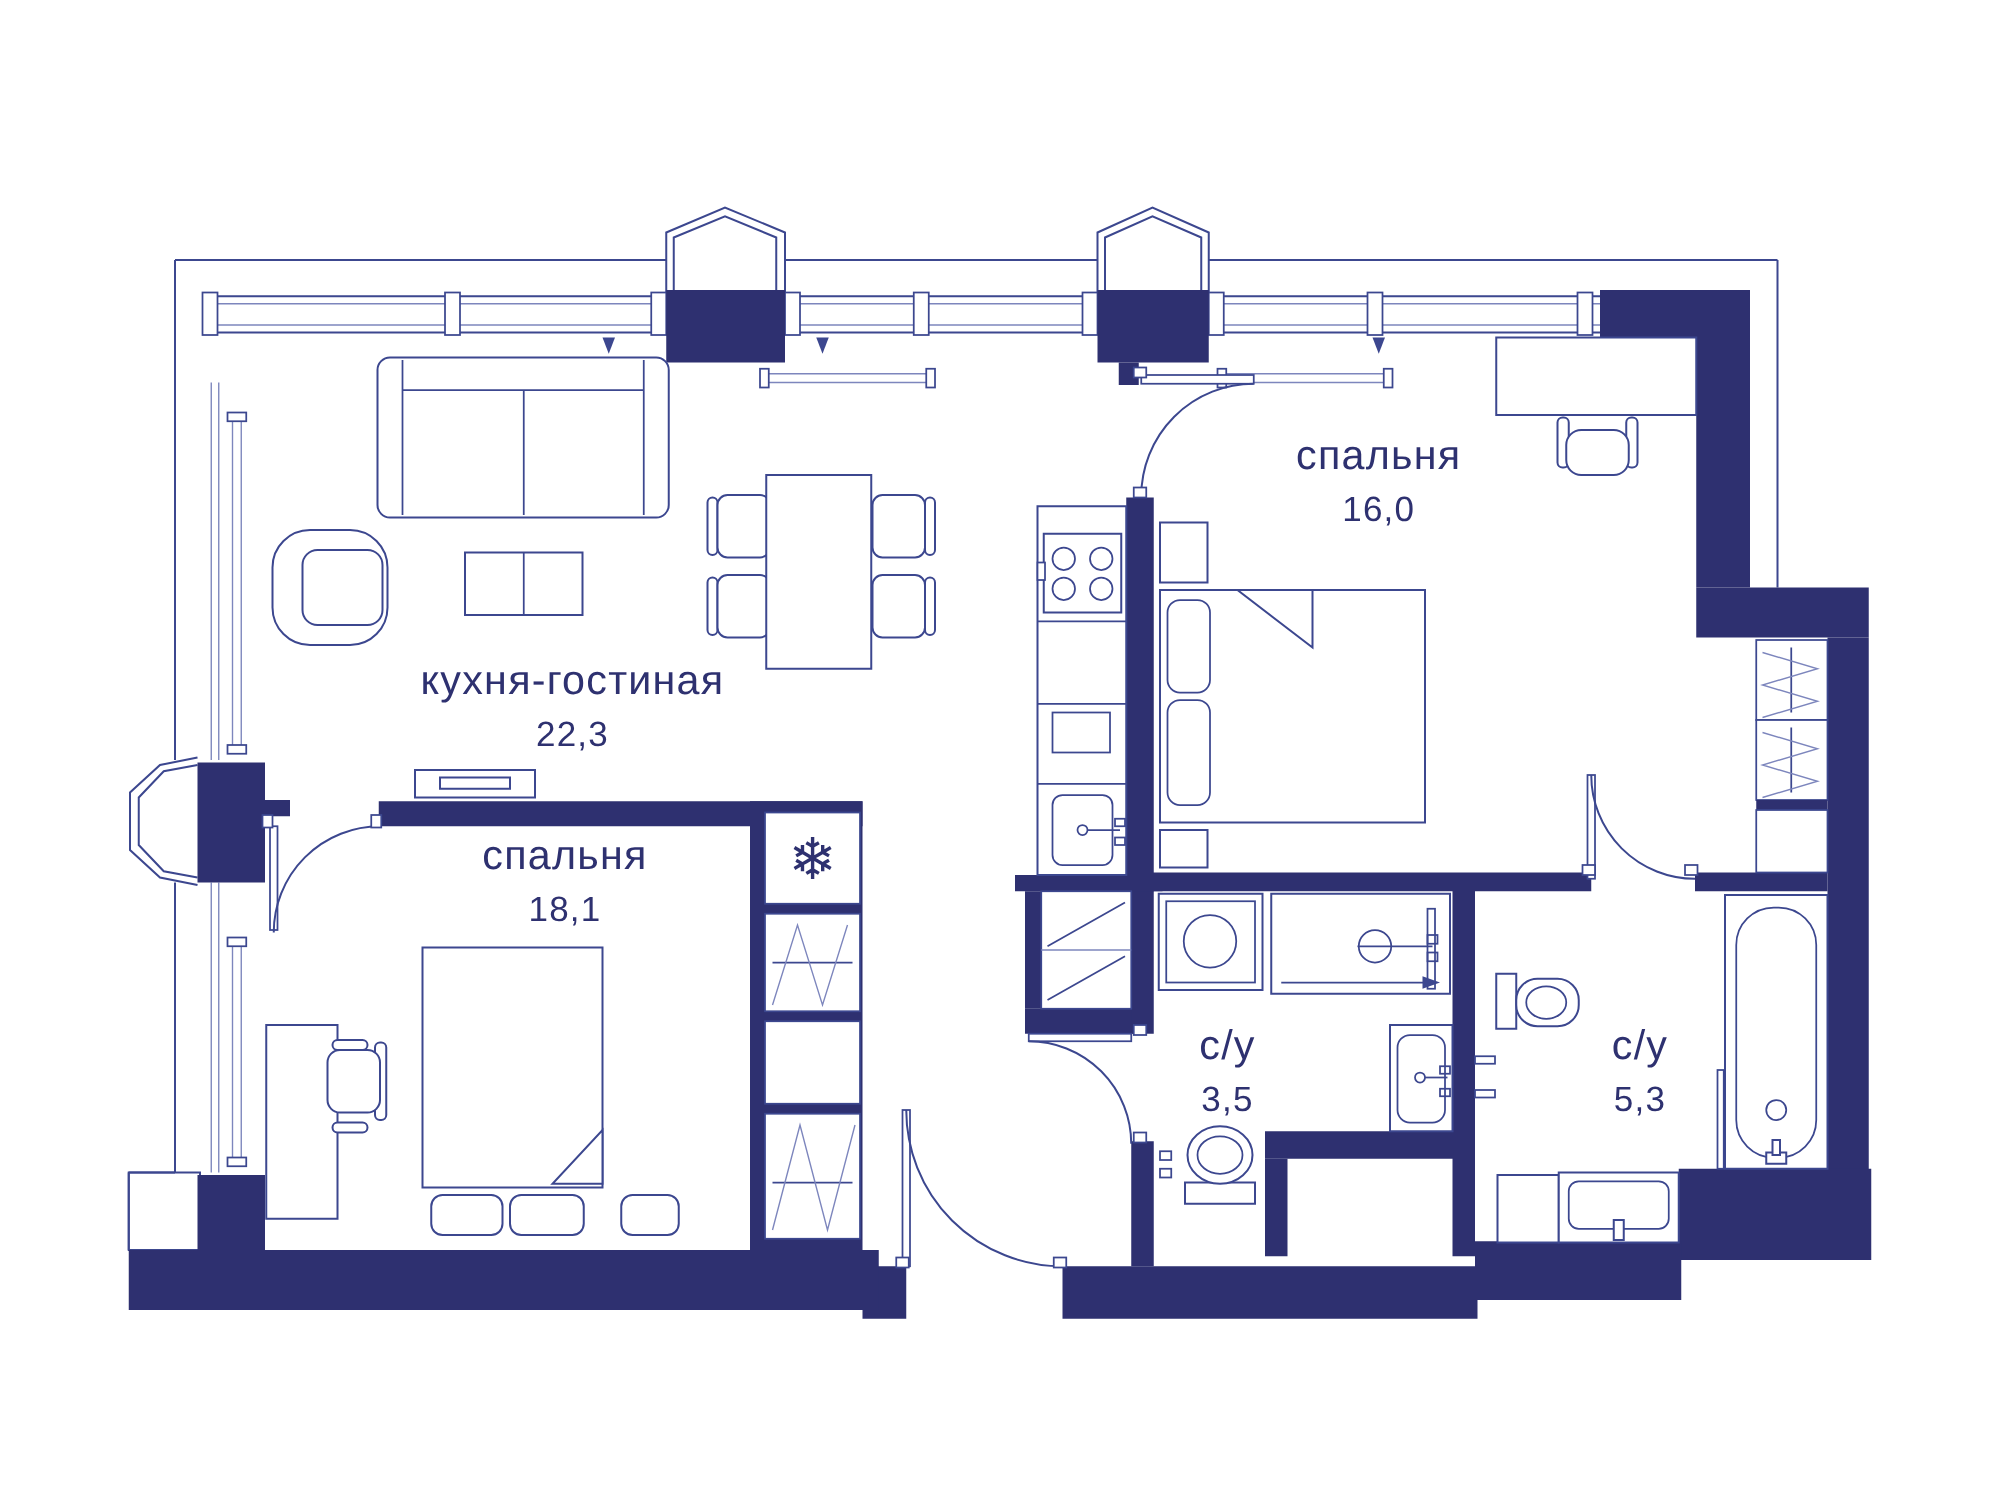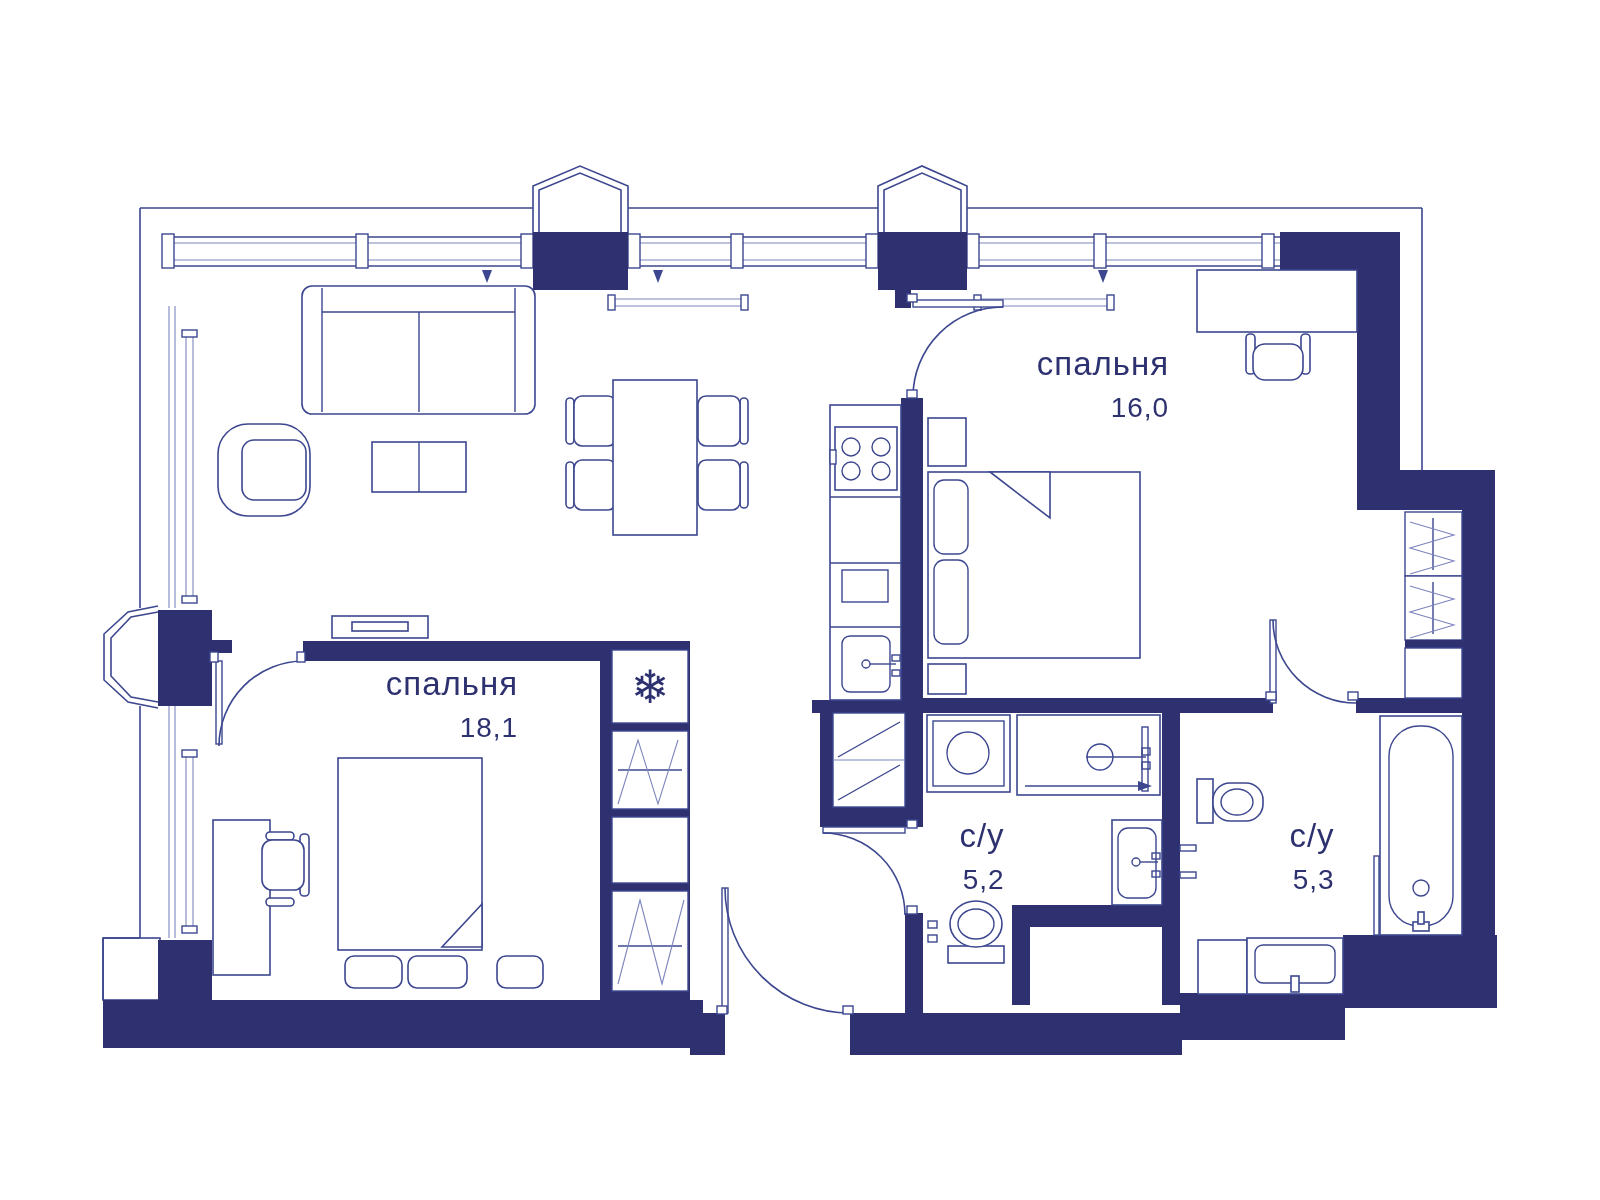--- a/index.html
+++ b/index.html
@@ -14,21 +14,21 @@
     font-family:"Liberation Sans",sans-serif;overflow:hidden;
   }
   #plan-svg{position:absolute;left:0;top:0;width:1600px;height:1200px;}
   .wall{fill:var(--wall);stroke:none;}
   .thin{stroke:var(--line);stroke-width:1.6;fill:none;}
   .glz{stroke:#7d86bd;stroke-width:1.1;fill:none;}
   .furn{stroke:var(--line);stroke-width:1.6;fill:#ffffff;}
   .furnln{stroke:var(--line);stroke-width:1.4;fill:none;}
   .cell{fill:#ffffff;stroke:var(--line);stroke-width:1.4;}
   .tick{fill:var(--line);stroke:none;}
-  .room-tag{position:absolute;transform:translateX(-50%);text-align:right;color:var(--text);white-space:nowrap;}
+  .room-tag{position:absolute;transform:translateX(-50%);text-align:center;color:var(--text);white-space:nowrap;}
   .room-name{font-size:33px;letter-spacing:1px;line-height:40px;}
   .room-area{font-size:28px;letter-spacing:1px;line-height:48px;}
   .snow{font-size:46px;fill:var(--text);font-family:"DejaVu Sans",sans-serif;}
 </style>
 </head>
 <body>
 
 <div id="stage">
   <svg id="plan-svg" viewBox="0 0 1600 1200">
 
@@ -290,29 +290,33 @@
       </g>
       <g>
         <rect class="furn" x="1198" y="940" width="49" height="54"></rect>
         <rect class="furn" x="1247" y="938" width="96" height="56"></rect>
         <rect class="furnln" x="1255" y="945" width="80" height="38" rx="8"></rect>
         <rect class="furn" x="1291" y="976" width="8" height="16"></rect>
       </g>
     </g>
   </svg>
 
+  <div class="room-tag" style="left:458px;top:524px">
+    <div class="room-name">кухня-гостиная</div>
+    <div class="room-area">22,3</div>
+  </div>
   <div class="room-tag" style="left:1103px;top:344px">
     <div class="room-name">спальня</div>
     <div class="room-area">16,0</div>
   </div>
   <div class="room-tag" style="left:452px;top:664px">
     <div class="room-name">спальня</div>
     <div class="room-area">18,1</div>
   </div>
   <div class="room-tag" style="left:982px;top:816px">
     <div class="room-name">с/у</div>
-    <div class="room-area">5,2</div>
+    <div class="room-area">3,5</div>
   </div>
   <div class="room-tag" style="left:1312px;top:816px">
     <div class="room-name">с/у</div>
     <div class="room-area">5,3</div>
   </div>
 </div>
 
 </body></html>

